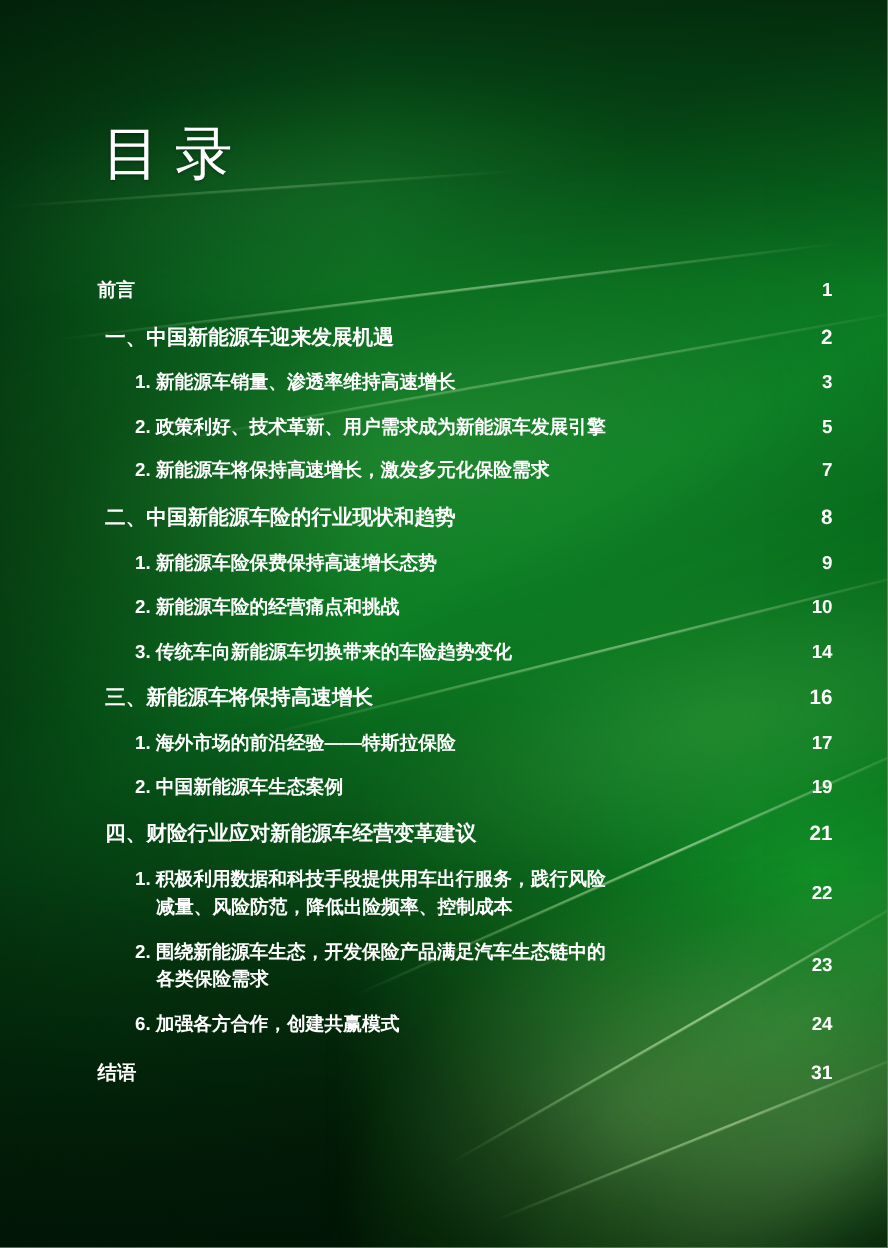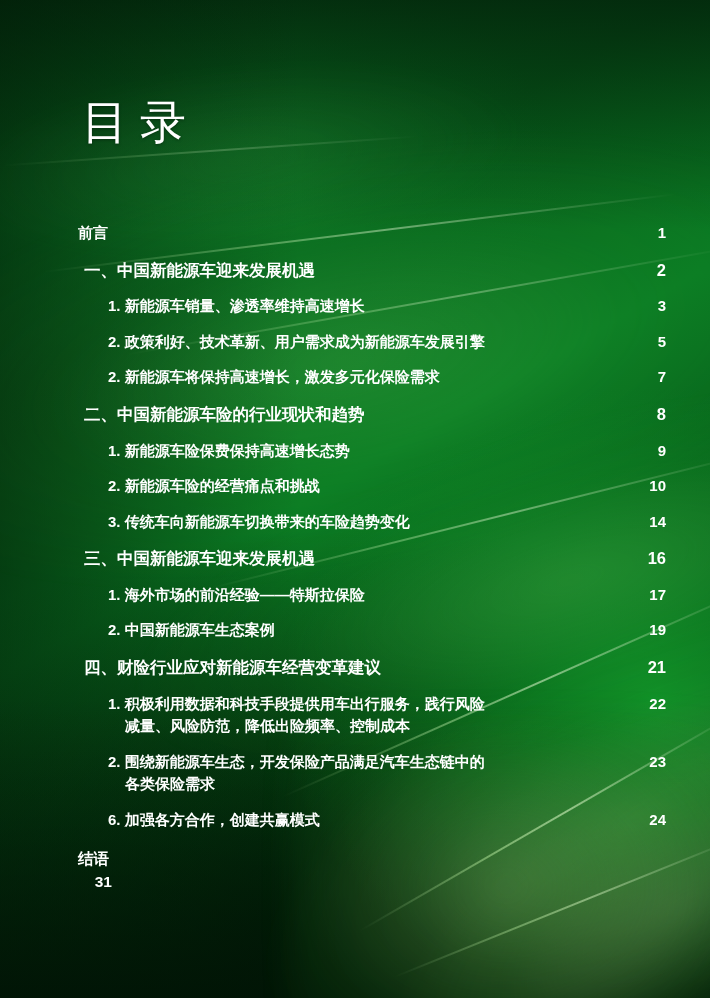--- a/index.html
+++ b/index.html
@@ -125,21 +125,21 @@
 
   .toc {
     position: absolute;
     left: 78px;
     top: 222px;
     width: 588px;
   }
 
   .toc-row {
     display: flex;
-    align-items: flex-start;
+    align-items: center;
     justify-content: space-between;
     color: #ffffff;
     margin-bottom: 13px;
     line-height: 1.5;
   }
   .toc-row .label {
     flex: 1 1 auto;
     padding-right: 18px;
     white-space: pre-line;
   }
@@ -161,21 +161,20 @@
   .lvl-1 .label { padding-left: 6px; }
   .lvl-2 {
     font-size: 15px;
     font-weight: bold;
   }
   .lvl-2 .label { padding-left: 30px; text-indent: 0; }
   .lvl-end {
     font-size: 15.5px;
     font-weight: bold;
     margin-top: 16px;
-    flex-direction: column;
   }
 
   .row-gap-top { margin-top: 4px; }
 
   .wrap2 .label {
     padding-left: 30px;
   }
   .wrap2 .label .cont {
     display: block;
     padding-left: 17px;
@@ -239,21 +238,21 @@
         </div>
         <div class="toc-row lvl-2">
           <div class="label">2. 新能源车险的经营痛点和挑战</div>
           <div class="page-num">10</div>
         </div>
         <div class="toc-row lvl-2">
           <div class="label">3. 传统车向新能源车切换带来的车险趋势变化</div>
           <div class="page-num">14</div>
         </div>
         <div class="toc-row lvl-1 row-gap-top">
-          <div class="label">三、中国新能源车迎来发展机遇</div>
+          <div class="label">三、新能源车将保持高速增长</div>
           <div class="page-num">16</div>
         </div>
         <div class="toc-row lvl-2">
           <div class="label">1. 海外市场的前沿经验——特斯拉保险</div>
           <div class="page-num">17</div>
         </div>
         <div class="toc-row lvl-2">
           <div class="label">2. 中国新能源车生态案例</div>
           <div class="page-num">19</div>
         </div>

